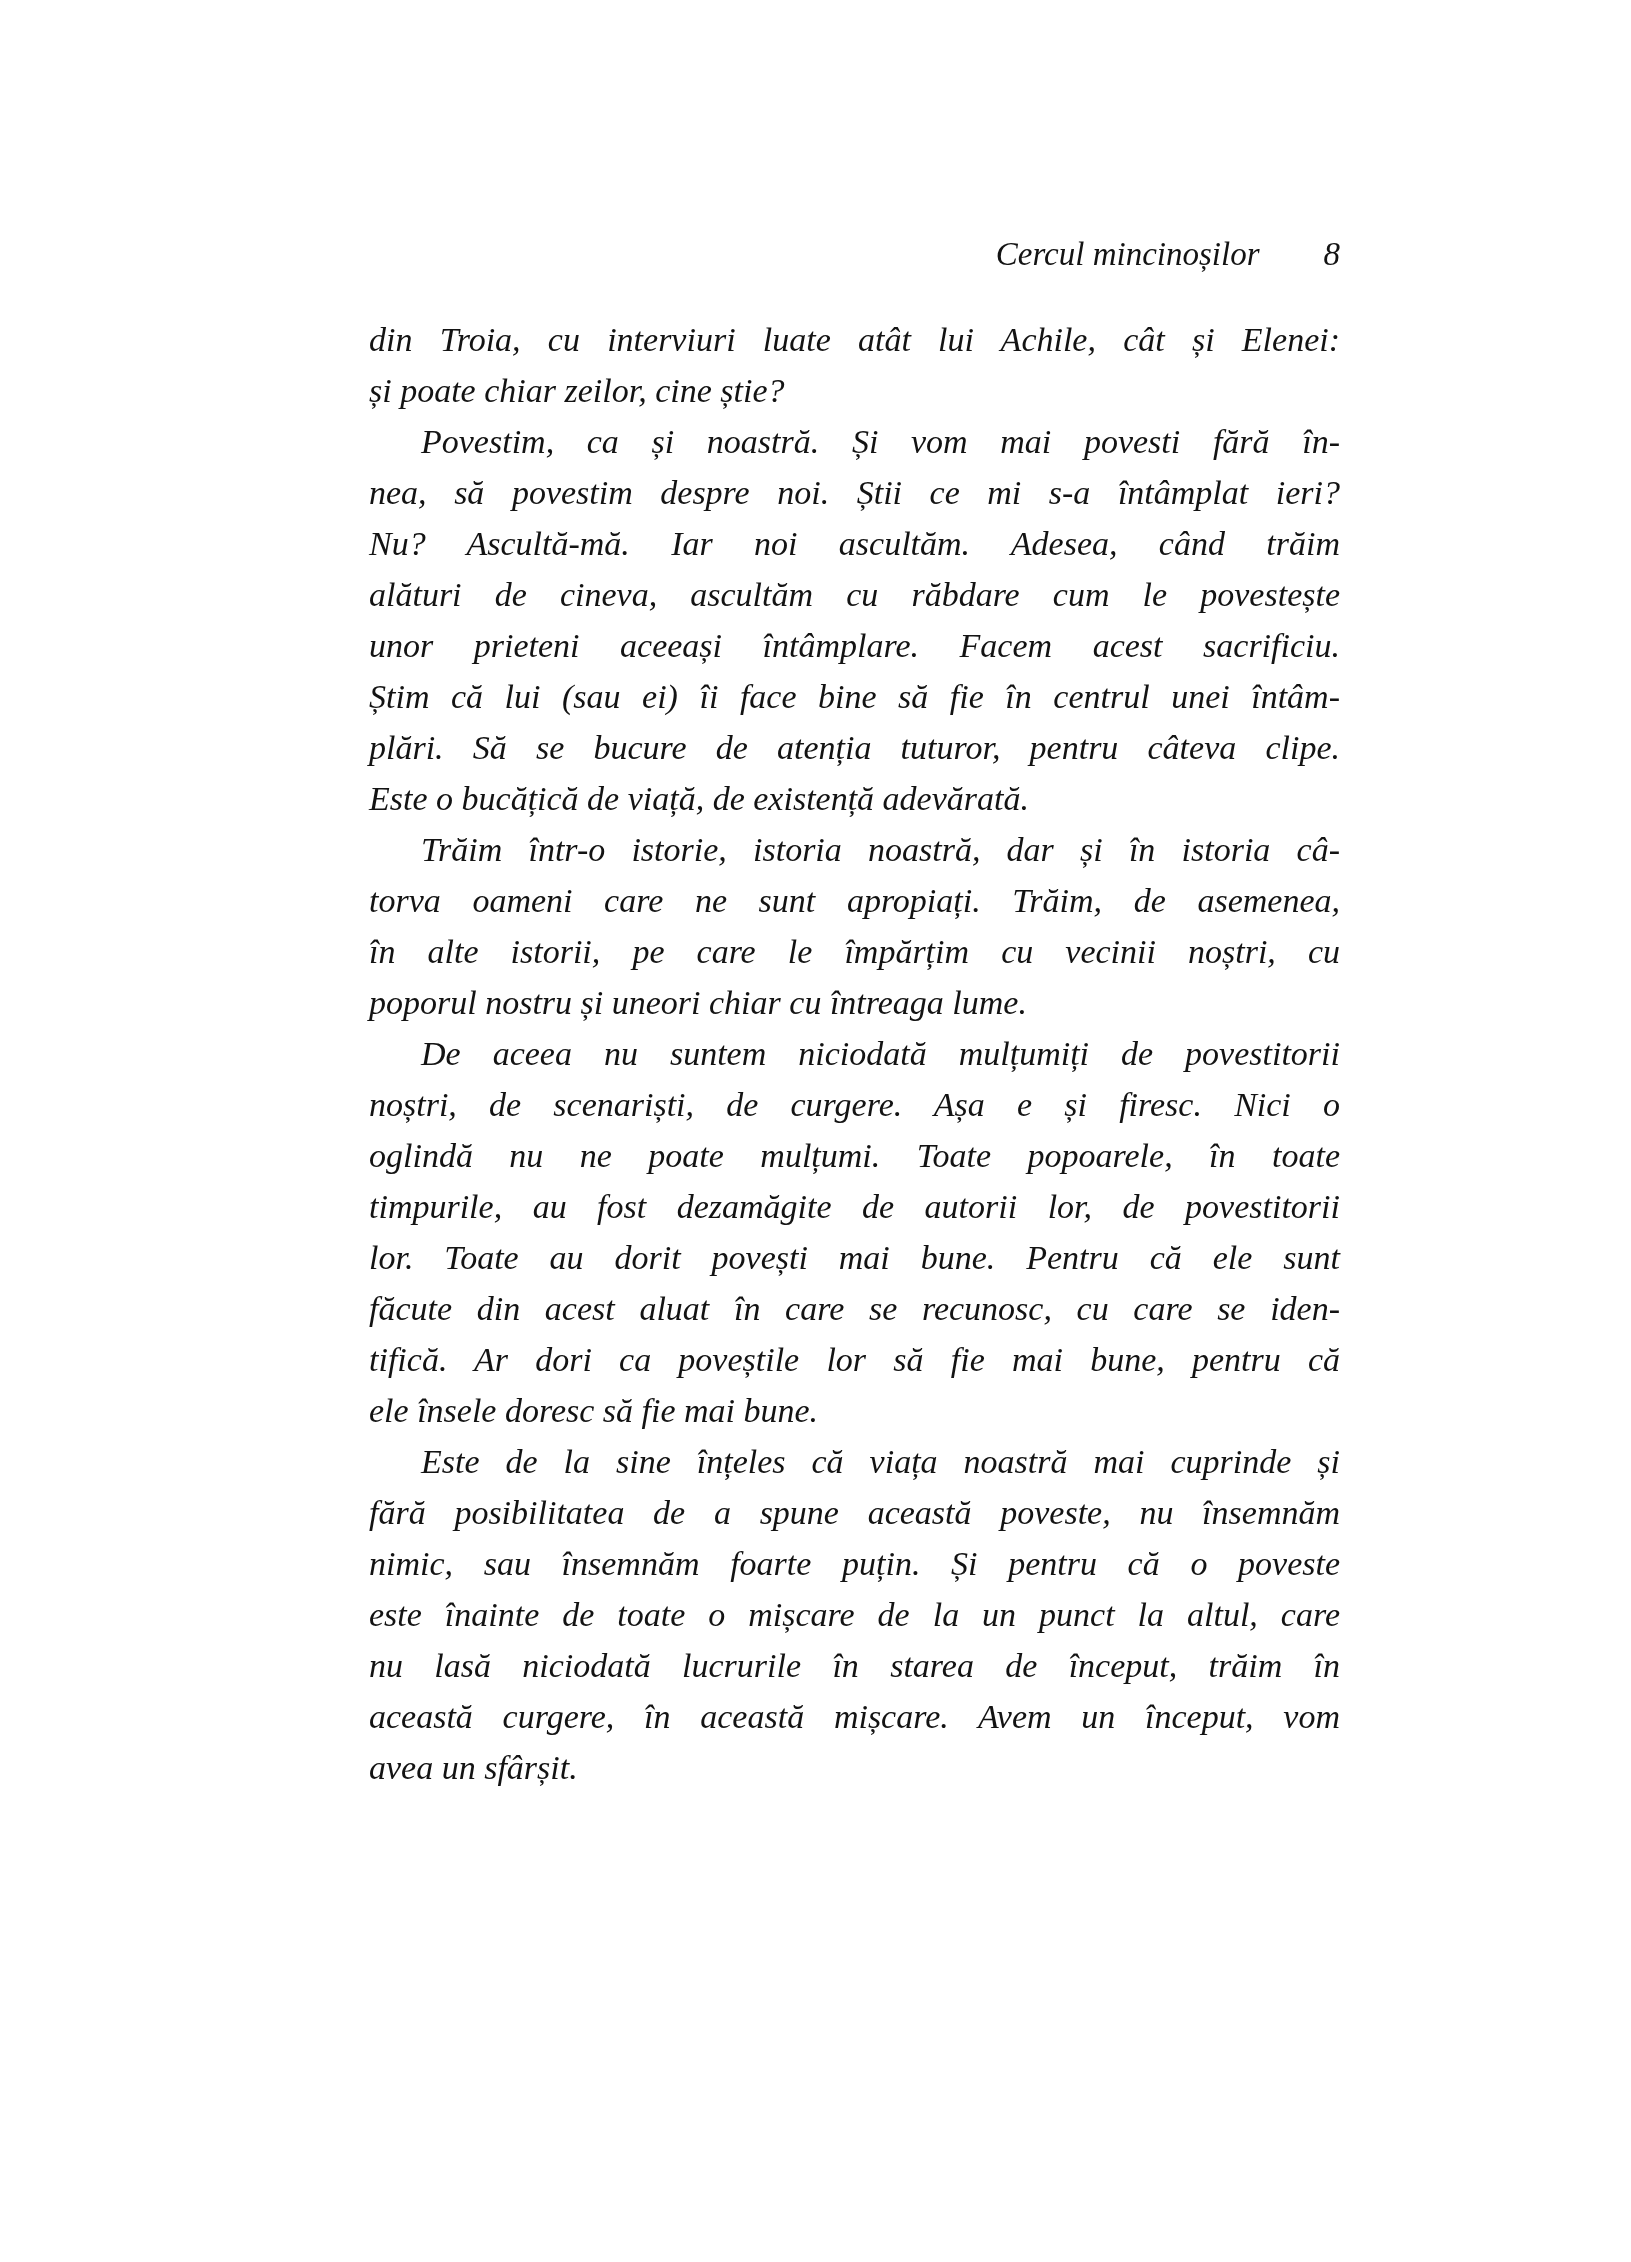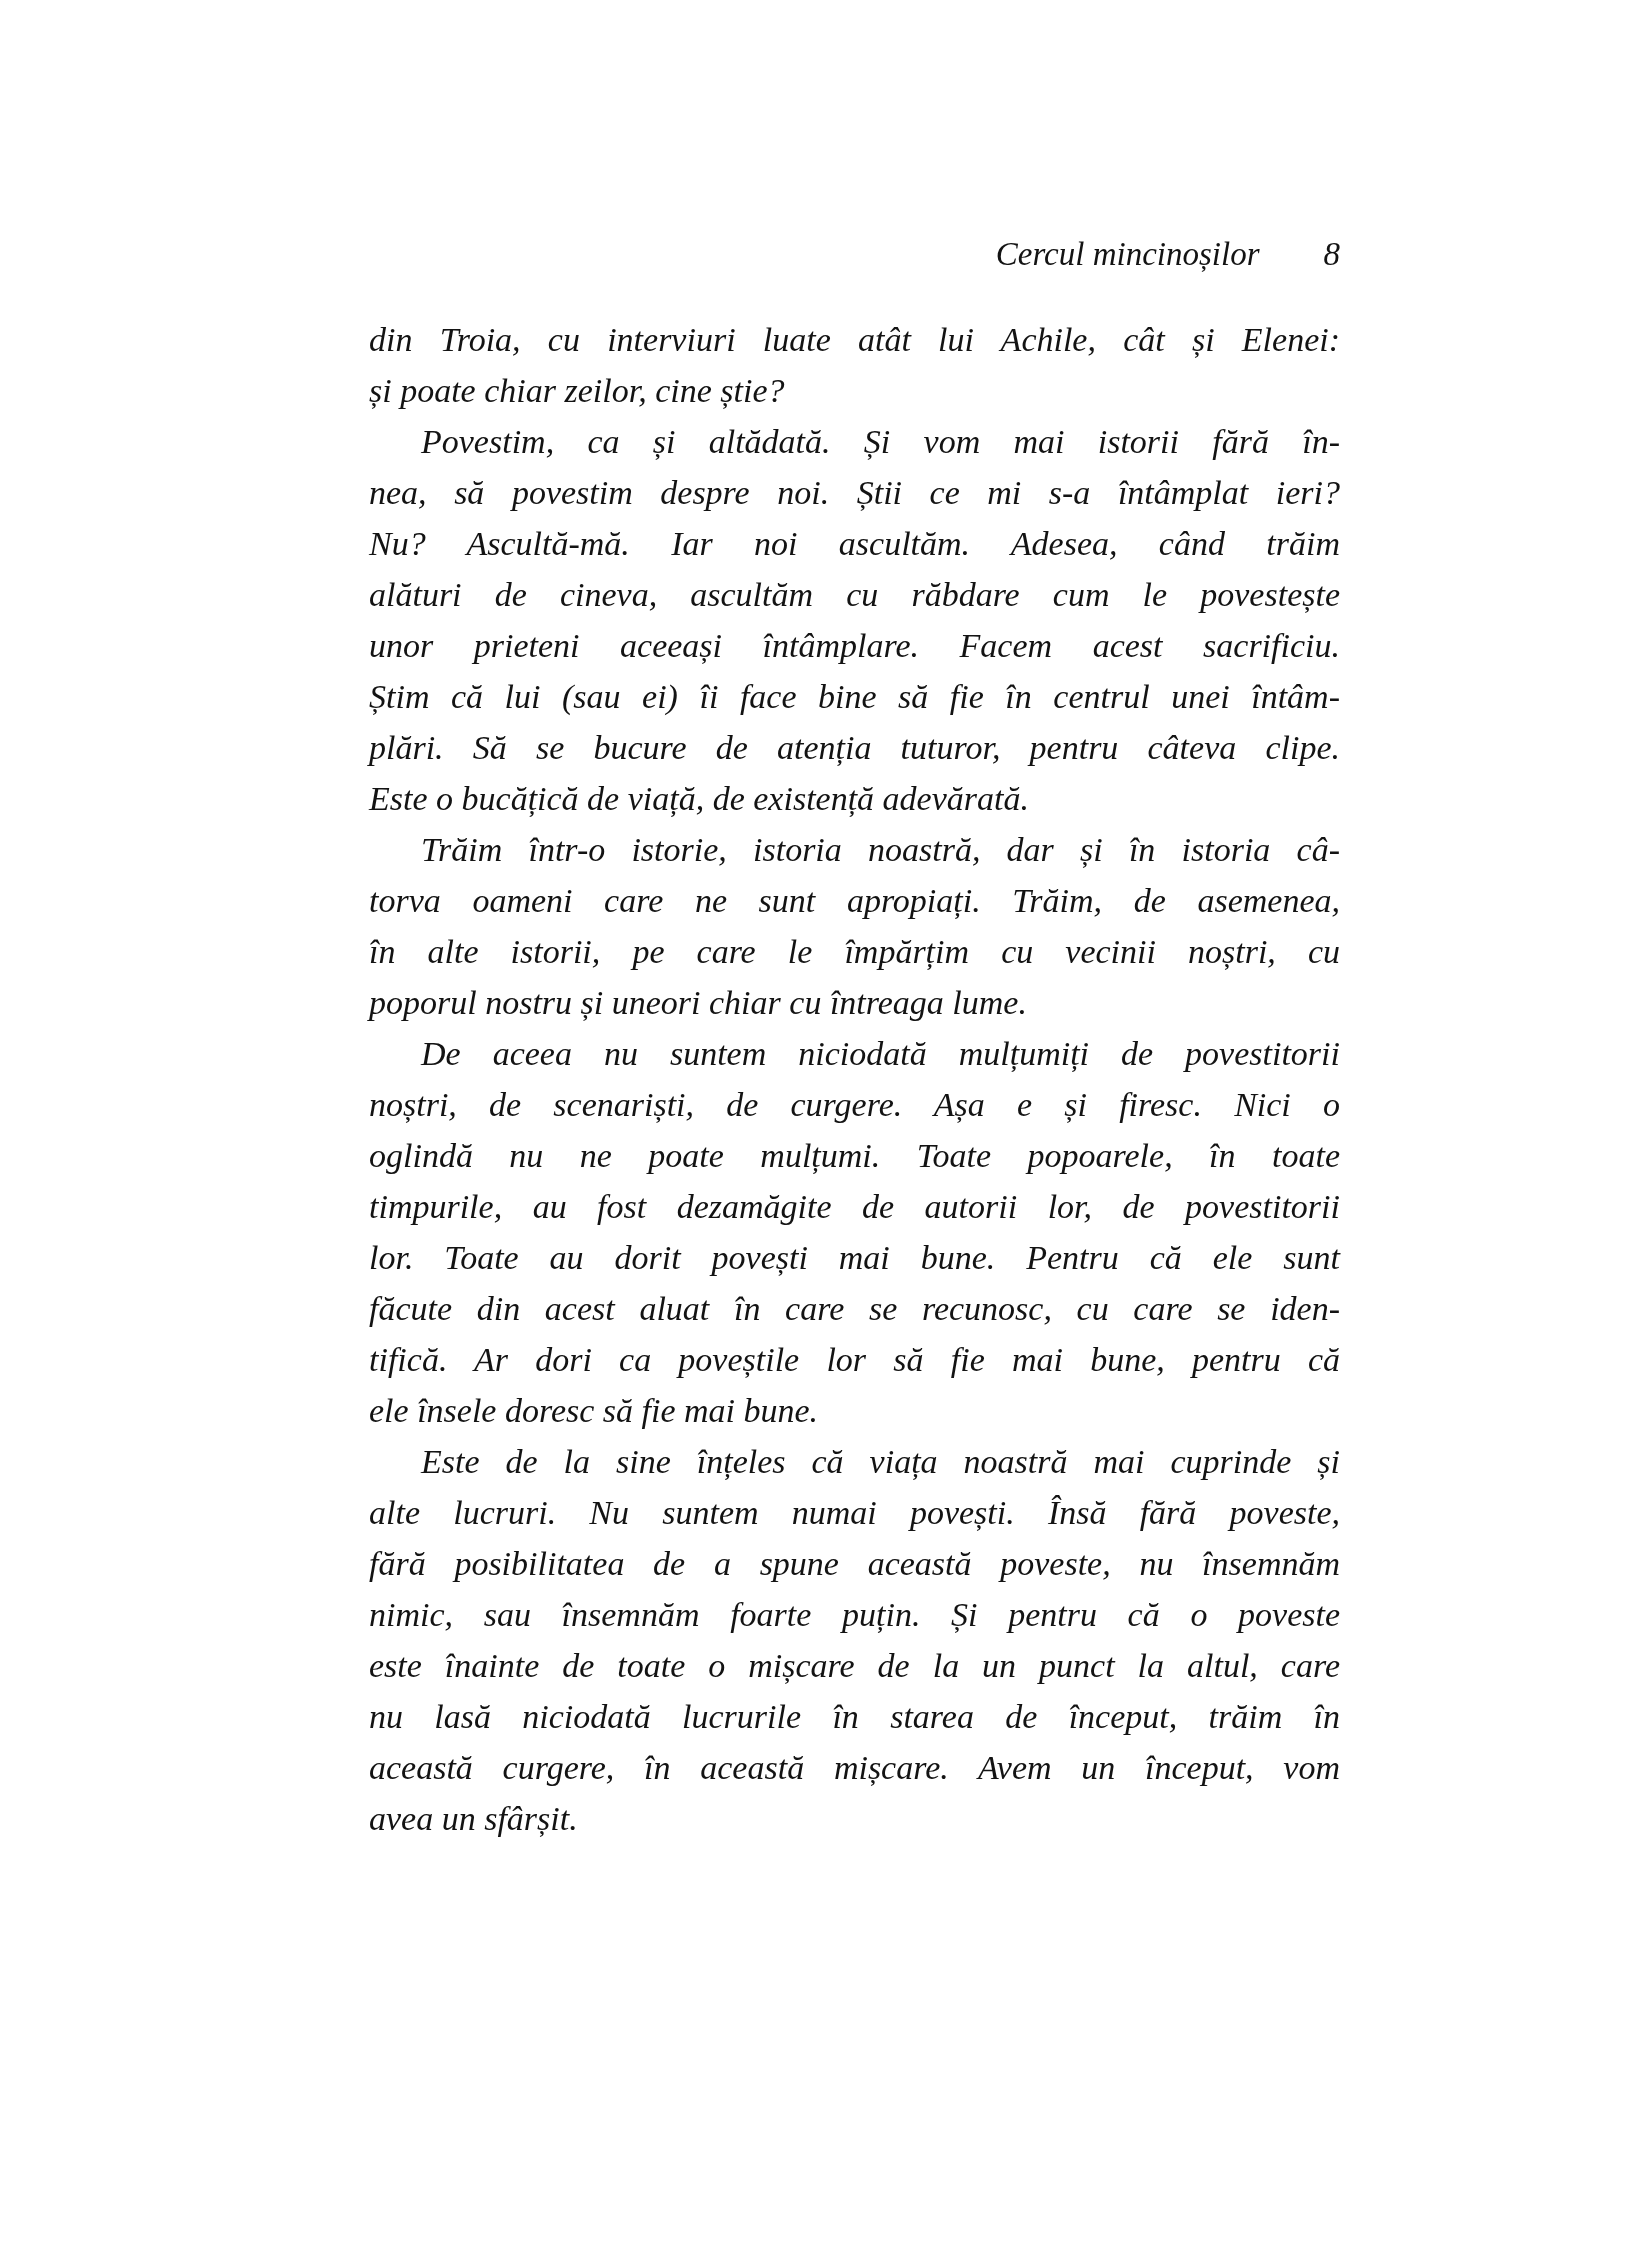--- a/index.html
+++ b/index.html
@@ -58,42 +58,41 @@
 </head>
 <body>
 
 <div class="page">
   <div class="running-header">
     <span class="running-title">Cercul mincinoșilor</span><span class="page-number">8</span>
   </div>
   <div class="text-block" id="text-block">
       <div class="line">din Troia, cu interviuri luate atât lui Achile, cât și Elenei:</div>
       <div class="line end">și poate chiar zeilor, cine știe?</div>
-      <div class="line indent">Povestim, ca și altădată. Și vom mai istorii fără în-</div>
+      <div class="line indent">Povestim, ca și noastră. Și vom mai povesti fără în-</div>
       <div class="line">nea, să povestim despre noi. Știi ce mi s-a întâmplat ieri?</div>
       <div class="line">Nu? Ascultă-mă. Iar noi ascultăm. Adesea, când trăim</div>
       <div class="line">alături de cineva, ascultăm cu răbdare cum le povestește</div>
       <div class="line">unor prieteni aceeași întâmplare. Facem acest sacrificiu.</div>
       <div class="line">Știm că lui (sau ei) îi face bine să fie în centrul unei întâm-</div>
       <div class="line">plări. Să se bucure de atenția tuturor, pentru câteva clipe.</div>
       <div class="line end">Este o bucățică de viață, de existență adevărată.</div>
       <div class="line indent">Trăim într-o istorie, istoria noastră, dar și în istoria câ-</div>
       <div class="line">torva oameni care ne sunt apropiați. Trăim, de asemenea,</div>
       <div class="line">în alte istorii, pe care le împărțim cu vecinii noștri, cu</div>
       <div class="line end">poporul nostru și uneori chiar cu întreaga lume.</div>
       <div class="line indent">De aceea nu suntem niciodată mulțumiți de povestitorii</div>
       <div class="line">noștri, de scenariști, de curgere. Așa e și firesc. Nici o</div>
       <div class="line">oglindă nu ne poate mulțumi. Toate popoarele, în toate</div>
       <div class="line">timpurile, au fost dezamăgite de autorii lor, de povestitorii</div>
       <div class="line">lor. Toate au dorit povești mai bune. Pentru că ele sunt</div>
       <div class="line">făcute din acest aluat în care se recunosc, cu care se iden-</div>
       <div class="line">tifică. Ar dori ca poveștile lor să fie mai bune, pentru că</div>
       <div class="line end">ele însele doresc să fie mai bune.</div>
       <div class="line indent">Este de la sine înțeles că viața noastră mai cuprinde și</div>
-      <div class="line">alte lucruri. Nu suntem numai povești. Însă fără poveste,</div>
       <div class="line">fără posibilitatea de a spune această poveste, nu însemnăm</div>
       <div class="line">nimic, sau însemnăm foarte puțin. Și pentru că o poveste</div>
       <div class="line">este înainte de toate o mișcare de la un punct la altul, care</div>
       <div class="line">nu lasă niciodată lucrurile în starea de început, trăim în</div>
       <div class="line">această curgere, în această mișcare. Avem un început, vom</div>
       <div class="line end">avea un sfârșit.</div>
     </div>
 </div>
 
 

